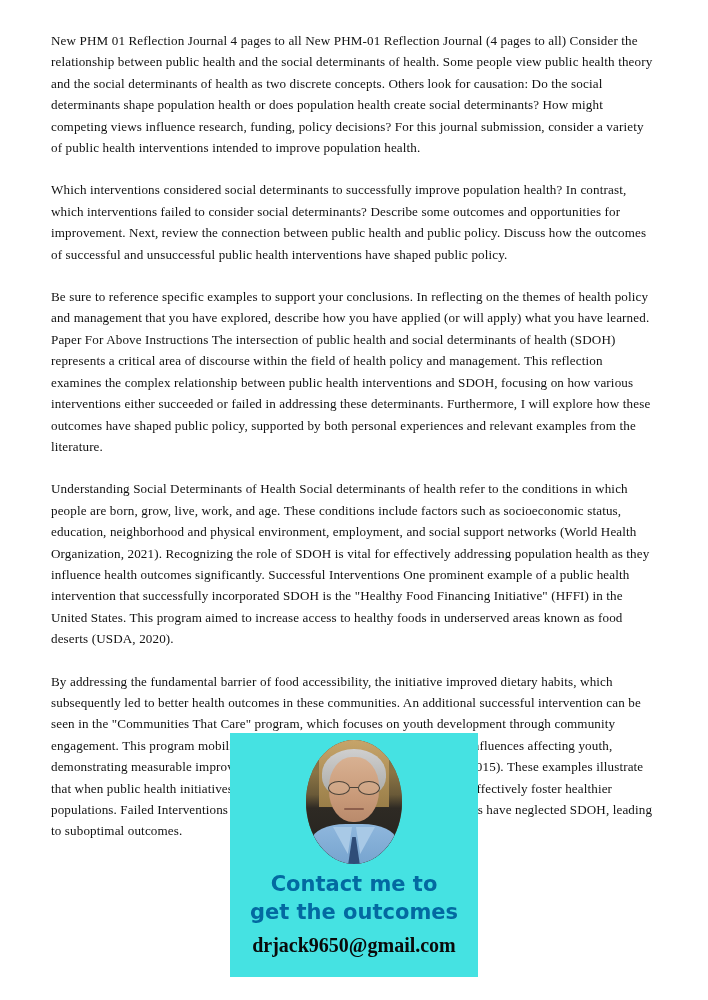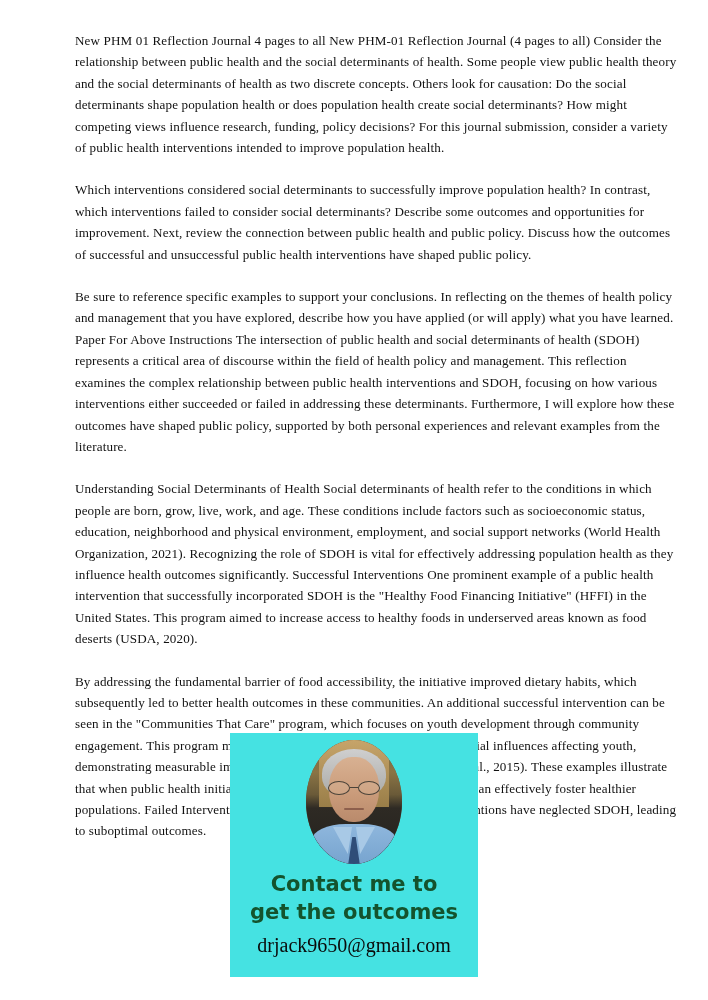--- a/index.html
+++ b/index.html
@@ -19,21 +19,20 @@
     position: absolute;
     inset: 0;
     background: #ffffff;
   }
 
   #doc-body {
     position: absolute;
     left: 51px;
     top: 30px;
     width: 604px;
-    margin-left: 24px;
   }
 
   .para {
     font-family: "Liberation Serif", "DejaVu Serif", serif;
     font-size: 13.1px;
     line-height: 21.4px;
     color: #111111;
     text-align: left;
     margin: 0 0 21px 0;
     white-space: pre-wrap;
@@ -175,28 +174,28 @@
     background: #27333f;
   }
   .ph-jacket-l { left: 2%; clip-path: polygon(0 18%, 100% 60%, 100% 100%, 0 100%); }
   .ph-jacket-r { right: 2%; clip-path: polygon(100% 18%, 0 60%, 0 100%, 100% 100%); }
 
   .promo-line {
     font-family: "DejaVu Sans", "Liberation Sans", sans-serif;
     font-weight: bold;
     font-size: 21px;
     line-height: 28px;
-    color: #14532d;
+    color: #0369a1;
     text-align: center;
     width: 100%;
   }
   #promo-line1 { margin-top: 6px; }
   #promo-email {
     font-family: "Liberation Serif", "DejaVu Serif", serif;
-    font-weight: normal;
+    font-weight: bold;
     font-size: 20px;
     line-height: 26px;
     color: #0a0a0a;
     text-align: center;
     width: 100%;
     margin-top: 6px;
   }
 </style>
 </head>
 <body>

